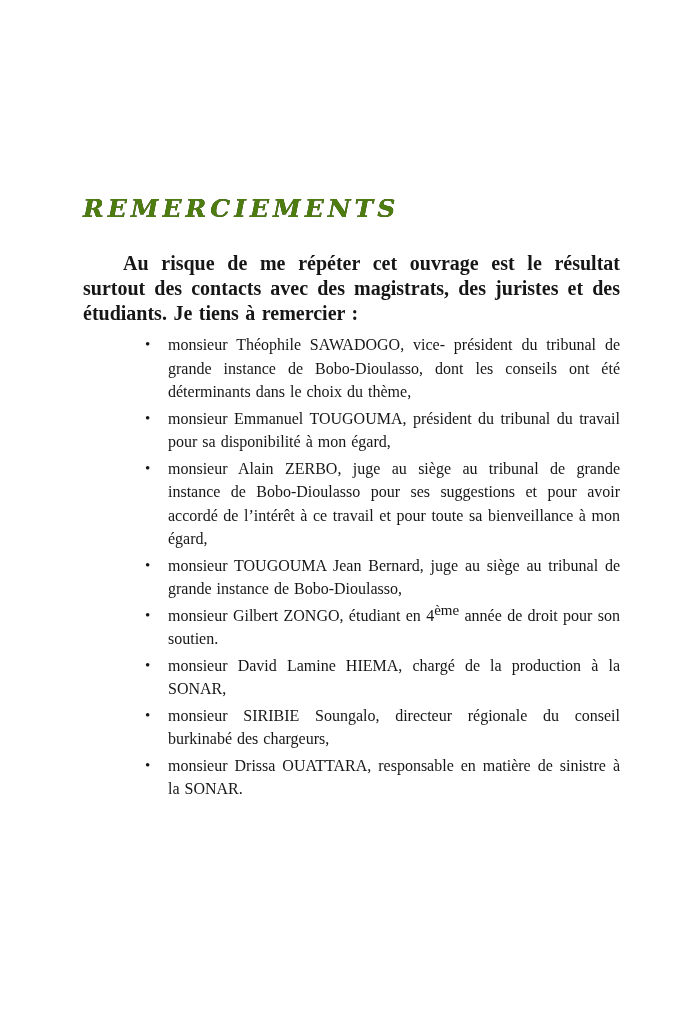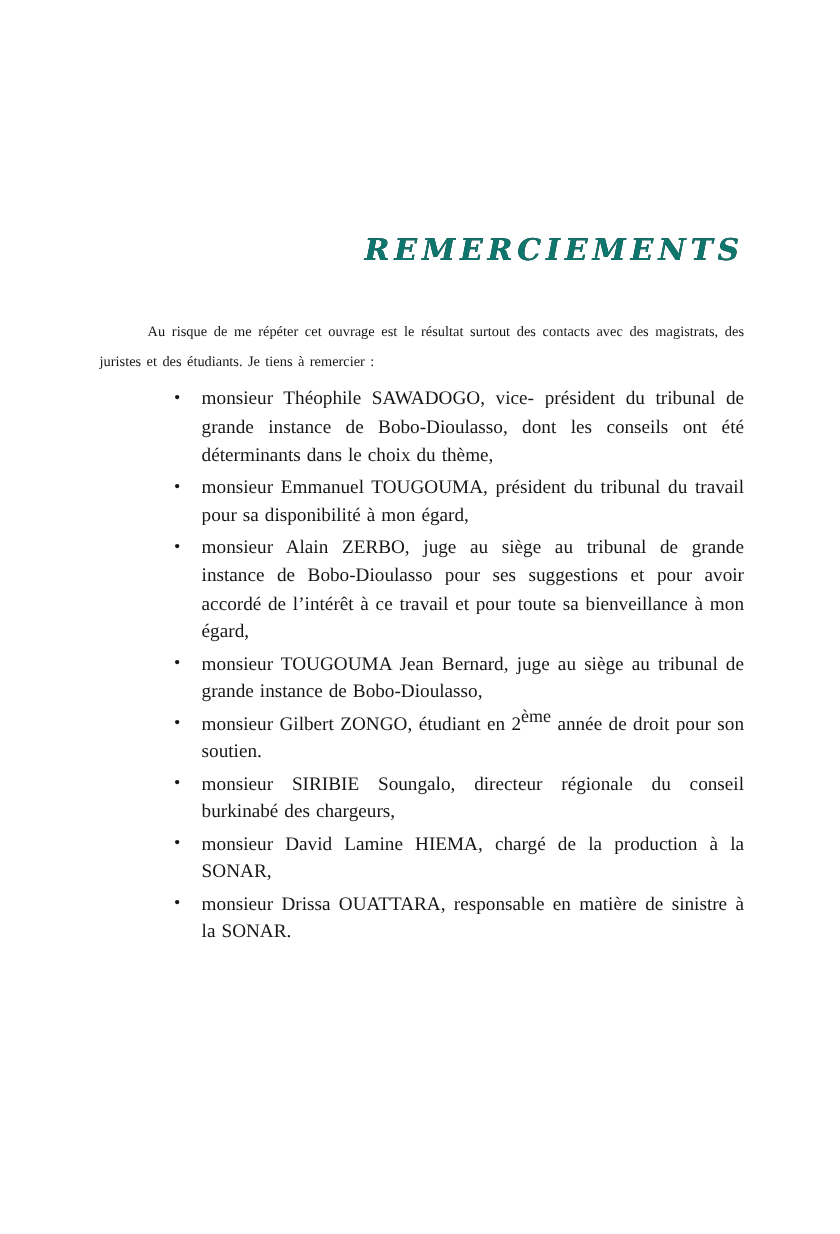--- a/index.html
+++ b/index.html
@@ -16,39 +16,40 @@
     font-family: "Liberation Serif", "DejaVu Serif", serif;
     color: #161616;
   }
   .content {
     position: absolute;
     left: 83px;
     width: 537px;
     top: 193px;
   }
   .doc-title {
-    margin: 0 0 39px 0;
-    text-align: right;
+    margin: 0 0 26px 0;
+    text-align: left;
     font-family: "DejaVu Serif", "Liberation Serif", serif;
     font-style: italic;
     font-weight: bold;
     font-size: 25px;
     line-height: 32px;
     letter-spacing: 4px;
-    color: #0f766e;
+    color: #4d7c0f;
     
     text-shadow: 0 0 0.4px #131313;
   }
   .intro {
     margin: 14px 0 7px 0;
-    font-size: 12px;
+    font-size: 20px;
     line-height: 25px;
     text-align: justify;
     text-indent: 40px;
     word-spacing: 1.5px;
+    font-weight: bold;
   }
   .ack-list {
     margin: 0;
     padding: 0 0 0 85px;
     list-style: none;
     font-family: Liberation Serif, serif;
   }
   .ack-list li {
     position: relative;
     font-size: 16px;
@@ -75,19 +76,19 @@
 
 <div class="page">
   <div class="content">
     <h1 class="doc-title">REMERCIEMENTS</h1>
     <p class="intro">Au risque de me répéter cet ouvrage est le résultat surtout des contacts avec des magistrats, des juristes et des étudiants. Je tiens à remercier :</p>
     <ul class="ack-list">
         <li><span>monsieur Théophile SAWADOGO, vice- président du tribunal de grande instance de Bobo-Dioulasso, dont les conseils ont été déterminants dans le choix du thème,</span></li>
         <li><span>monsieur Emmanuel TOUGOUMA, président du tribunal du travail pour sa disponibilité à mon égard,</span></li>
         <li><span>monsieur Alain ZERBO, juge au siège au tribunal de grande instance de Bobo-Dioulasso pour ses suggestions et pour avoir accordé de l’intérêt à ce travail et pour toute sa bienveillance à mon égard,</span></li>
         <li><span>monsieur TOUGOUMA Jean Bernard, juge au siège au tribunal de grande instance de Bobo-Dioulasso,</span></li>
-        <li><span>monsieur Gilbert ZONGO, étudiant en 2</span><sup>ème</sup><span> année de droit pour son soutien.</span></li>
+        <li><span>monsieur Gilbert ZONGO, étudiant en 4</span><sup>ème</sup><span> année de droit pour son soutien.</span></li>
+        <li><span>monsieur David Lamine HIEMA, chargé de la production à la SONAR,</span></li>
         <li><span>monsieur SIRIBIE Soungalo, directeur régionale du conseil burkinabé des chargeurs,</span></li>
-        <li><span>monsieur David Lamine HIEMA, chargé de la production à la SONAR,</span></li>
         <li><span>monsieur Drissa OUATTARA, responsable en matière de sinistre à la SONAR.</span></li>
       </ul>
   </div>
 </div>
 
 </body></html>

